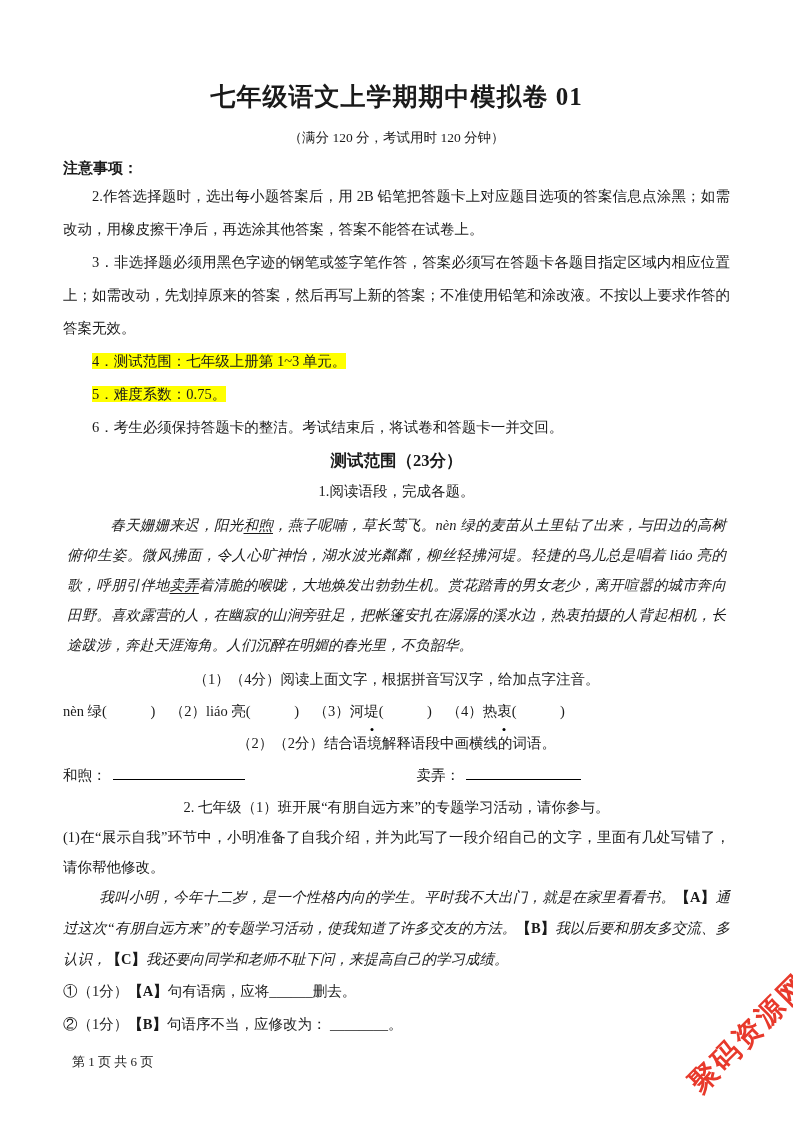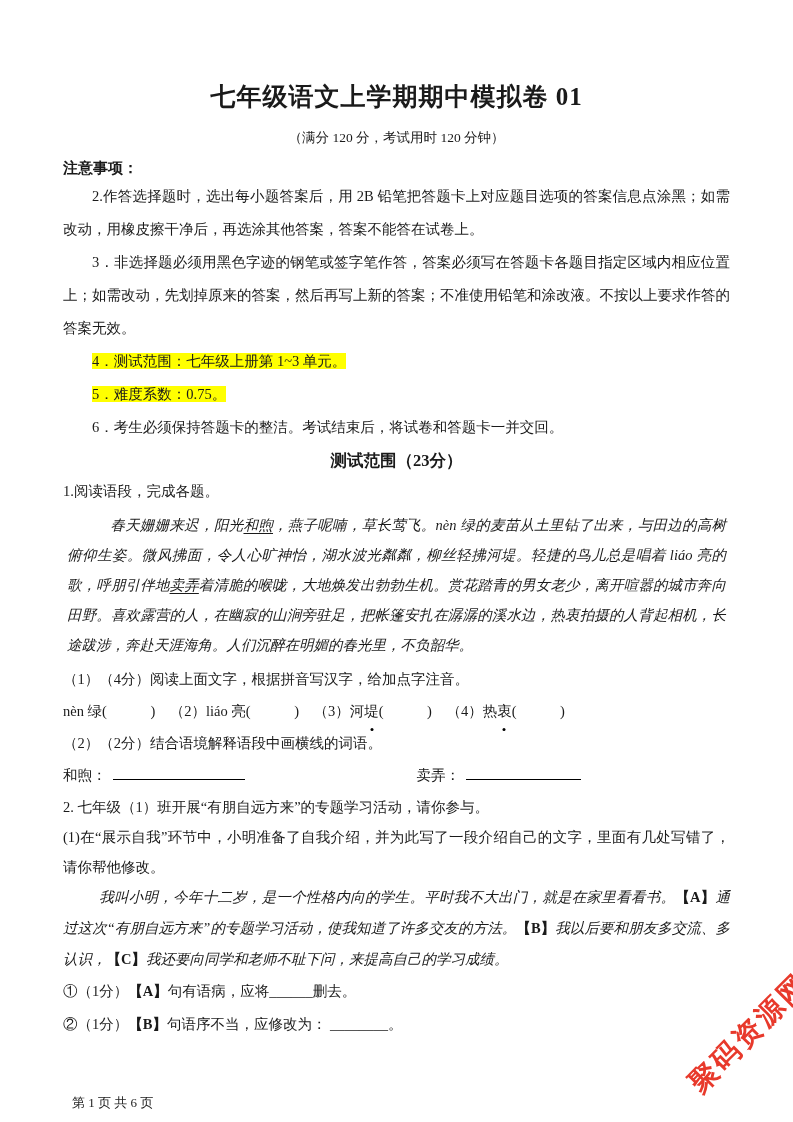--- a/index.html
+++ b/index.html
@@ -21,21 +21,21 @@
   .notice-heading{font-size:15px;font-weight:bold;margin:4px 0 2px 0;}
   p.notice{
     margin:0;font-size:14.5px;line-height:33px;
     text-indent:2em;text-align:justify;
   }
   .highlight{background:var(--hl,#ffff00);}
   .section-heading{
     text-align:center;font-weight:bold;font-size:16.5px;
     margin:6px 0 4px 0;
   }
-  p.body-line{margin:0;font-size:14.5px;line-height:30px;}
+  p.body-line{margin:0;font-size:14.5px;line-height:30px;text-align:center;}
   p.passage{
     margin:4px;font-size:14.5px;line-height:30px;
     text-indent:3em;text-align:justify;font-style:italic;
   }
   p.intro{
     margin:0;font-size:14.5px;line-height:31px;
     text-indent:2.5em;text-align:justify;font-style:italic;
   }
   .uline{text-decoration:underline;text-underline-offset:3px;}
   .dotc{position:relative;display:inline-block;}
@@ -49,21 +49,21 @@
   .blank{
     display:inline-block;border-bottom:1px solid #000;
     height:15px;vertical-align:baseline;
   }
   .blank.b1{width:132px;margin-left:6px;}
   .blank.b2{width:115px;margin-left:6px;}
   .gap{display:inline-block;width:172px;}
   .bmark{font-weight:bold;font-style:normal;}
   p.subq{margin:0;font-size:14.5px;line-height:33px;}
   .footer{
-    position:absolute;left:72px;top:1094px;
+    position:absolute;left:72px;top:1053px;
     font-size:13px;color:#222;
   }
   .watermark{
     position:absolute;left:665px;top:998px;width:200px;
     transform:rotate(-45deg);transform-origin:center;
     color:var(--wm,#e8392b);font-size:28px;font-weight:bold;
     letter-spacing:3px;white-space:nowrap;
   }
 </style>
 </head>

